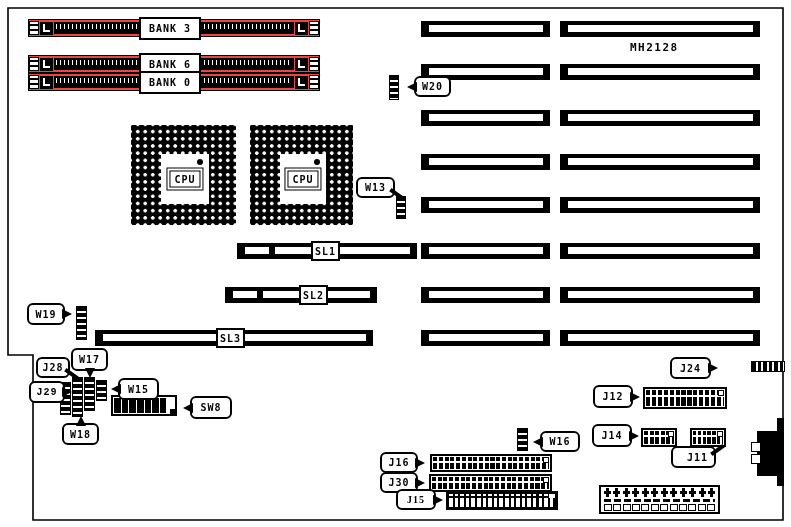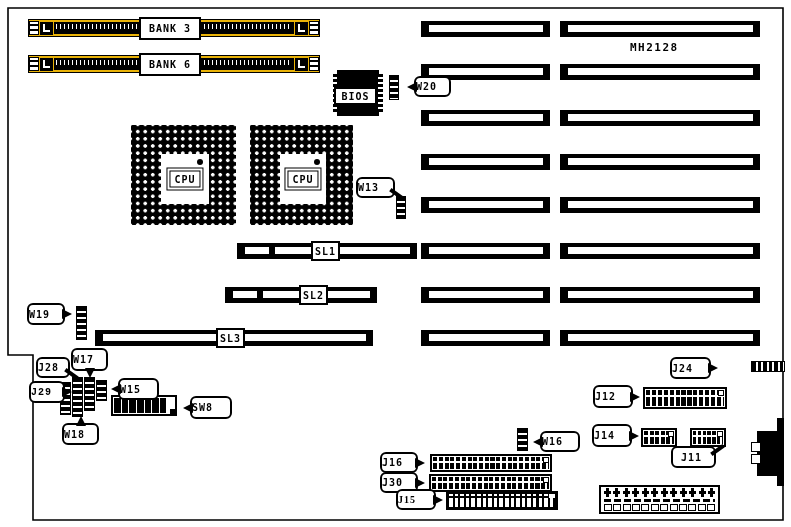--- a/index.html
+++ b/index.html
@@ -2,38 +2,38 @@
 <html><head>
 <meta charset="utf-8">
 <style>
   html,body{margin:0;padding:0;background:#fff;}
   .diagram{position:relative;width:791px;height:527px;background:#fff;overflow:hidden;
     font-family:"DejaVu Sans Mono",monospace;color:#000;}
   .outline-svg{position:absolute;inset:0;z-index:0;}
 
   
   .callout{position:absolute;background:#fff;border:2px solid #000;border-radius:6px;
-    display:flex;align-items:center;justify-content:flex-start;
+    display:flex;align-items:center;justify-content:center;
     font-weight:bold;font-size:10px;letter-spacing:1px;z-index:6;}
   .pt{position:absolute;width:0;height:0;}
   .pt-left{left:-9px;top:50%;transform:translateY(-50%);
     border-top:5px solid transparent;border-bottom:5px solid transparent;border-right:10px solid #000;}
   .pt-right{right:-9px;top:50%;transform:translateY(-50%);
     border-top:5px solid transparent;border-bottom:5px solid transparent;border-left:10px solid #000;}
   .pt-down{bottom:-9px;left:50%;transform:translateX(-50%);
     border-left:5px solid transparent;border-right:5px solid transparent;border-top:10px solid #000;}
   .pt-up{top:-9px;left:50%;transform:translateX(-50%);
     border-left:5px solid transparent;border-right:5px solid transparent;border-bottom:10px solid #000;}
   .pt-dr{width:15px;height:4px;background:#000;right:-11px;bottom:0px;transform:rotate(35deg);
     border:none;}
   .pt-ur{width:15px;height:4px;background:#000;right:-11px;top:0px;transform:rotate(-35deg);
     border:none;}
 
   
-  .simm{position:absolute;left:28px;width:290px;height:16px;border:1px solid #000;background:#eab308;
+  .simm{position:absolute;left:28px;width:290px;height:16px;border:1px solid #000;background:#ef4444;
     display:flex;align-items:center;z-index:2;}
   .simm .bracket{width:8px;height:12px;border:1px solid #000;background-color:#fff;flex:none;
     background-image:linear-gradient(#000,#000),linear-gradient(#000,#000);
     background-size:100% 2px;background-position:0 2px,0 7px;background-repeat:no-repeat;}
   .simm .clip{width:13px;height:13px;background:#000;position:relative;flex:none;margin:0 1px;}
   .simm .clip::after{content:"";position:absolute;left:3px;top:2px;width:5px;height:6px;
     border-left:2px solid #fff;border-bottom:2px solid #fff;}
   .simm .bar{flex:1;height:12px;background:#000;position:relative;}
   .simm .bar::after{content:"";position:absolute;left:2px;right:2px;top:2px;height:5px;
     background:repeating-linear-gradient(90deg,#fff 0 1px,rgba(0,0,0,0) 1px 4px);}
@@ -130,38 +130,42 @@
     <span class="bank-label">BANK 3</span>
   </div>
   <div class="simm" style="top:55px;">
     <span class="bracket"></span>
       <span class="clip"></span>
       <span class="bar"></span>
       <span class="clip"></span>
       <span class="bracket"></span>
     <span class="bank-label">BANK 6</span>
   </div>
+  <div class="simm" style="top:73px;">
+    <span class="bracket"></span>
+      <span class="clip"></span>
+      <span class="bar"></span>
+      <span class="clip"></span>
+      <span class="bracket"></span>
+    <span class="bank-label">BANK 0</span>
+  </div>
 
   <div class="cpu" style="left:131px;">
     <div class="die">
       <span class="die-dot"></span>
       <span class="cpu-label">CPU</span>
     </div>
   </div>
   <div class="cpu" style="left:250px;width:103px;">
     <div class="die">
       <span class="die-dot"></span>
       <span class="cpu-label">CPU</span>
     </div>
   </div>
 
-  <div class="bios">
-    <div class="body"></div>
-    <div class="band">BIOS</div>
-  </div>
 
   <div class="slot" style="left:421px;top:21px;width:129px;">
       <i class="stripe"></i>
     </div>
   <div class="slot" style="left:560px;top:21px;width:200px;">
       <i class="stripe"></i>
     </div>
   <div class="slot" style="left:421px;top:64px;width:129px;">
       <i class="stripe"></i>
     </div>

